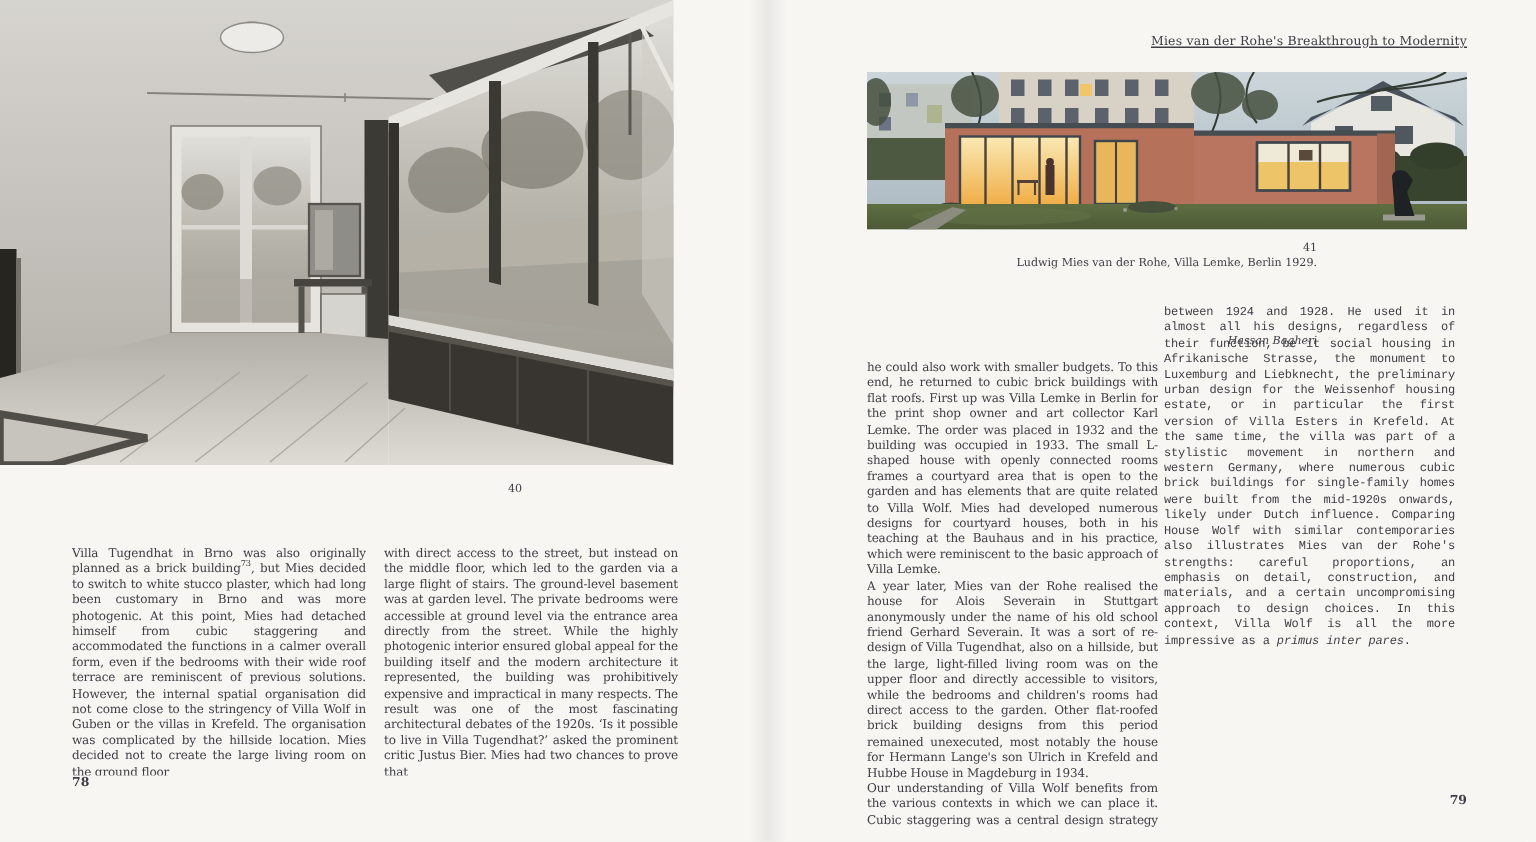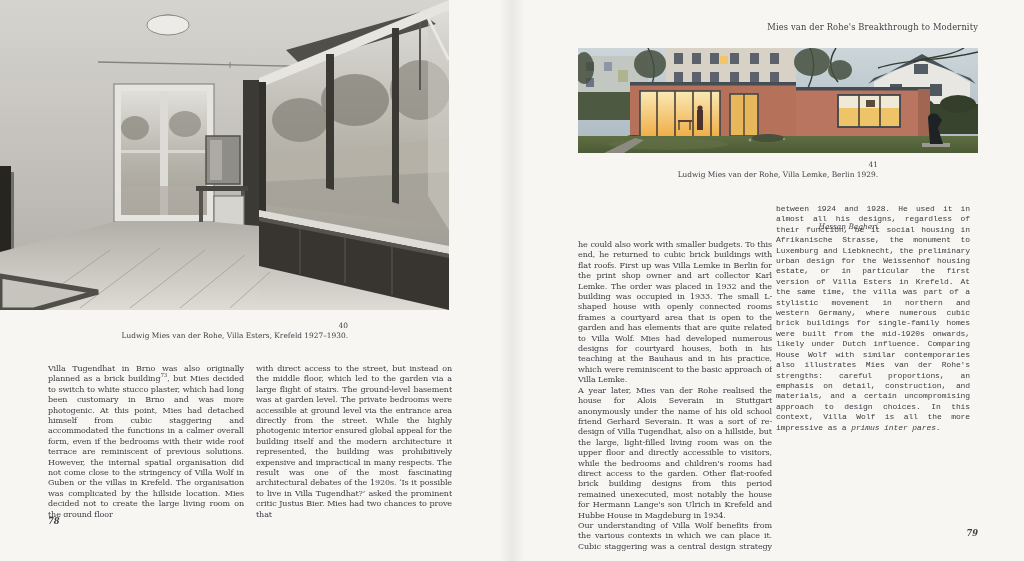--- a/index.html
+++ b/index.html
@@ -20,35 +20,35 @@
   }
   .page{position:absolute;top:0;height:561px;width:512px;}
   .page-left{left:0;padding-left:12px;}
   .page-right{left:512px;}
 
   .photo{position:absolute;display:block;}
   .photo svg{display:block;}
 
   .running-head{
     position:absolute;top:22px;right:46px;
-    font-size:8.3px;letter-spacing:.15px;color:#3d3d45;
+    font-size:8.3px;letter-spacing:.15px;color:#3d3d45;text-decoration:underline;
   }
   .caption{
     position:absolute;font-size:7.4px;line-height:9.8px;color:#3d3d45;text-align:right;
   }
   .caption .credit{font-style:italic;margin-top:42px;}
   .body-col{
     position:absolute;width:196px;
     font-size:8px;line-height:10.4px;letter-spacing:-0.1px;
     color:#3d3d45;text-align:justify;overflow:hidden;
   }
   .body-col p{margin:0;}
   .body-col sup{font-size:5.5px;line-height:0;}
   .pagenum{
-    position:absolute;font-size:8.3px;font-weight:bold;color:#3d3d45;font-style:italic;
+    position:absolute;font-size:8.3px;font-weight:bold;color:#3d3d45;
   }
 </style>
 </head>
 <body>
 
 <div class="spread">
 
   <div class="page page-left">
 
     <div class="photo" style="left:0;top:0;width:449px;height:310px;">
@@ -137,21 +137,20 @@
           <line x1="300" y1="225" x2="300" y2="274"></line>
           <line x1="345" y1="234" x2="345" y2="283"></line>
           <line x1="392" y1="243" x2="392" y2="295"></line>
         </g>
         <polygon points="259,217 449,254 449,258 259,221" fill="#57534d"></polygon>
       </svg>
     </div>
 
     <div class="caption" style="left:48px;top:321px;width:300px;">
       <div>40</div>
-      <div>Ludwig Mies van der Rohe, Villa Esters, Krefeld 1927–1930.</div>
     </div>
 
     <div class="body-col" style="left:48px;top:364px;height:153px;">
       <p><span>Villa Tugendhat in Brno was also originally planned as a brick building</span><sup>73</sup><span>, but Mies decided to switch to white stucco plaster, which had long been customary in Brno and was more photogenic. At this point, Mies had detached himself from cubic staggering and accommodated the functions in a calmer overall form, even if the bedrooms with their wide roof terrace are reminiscent of previous solutions. However, the internal spatial organisation did not come close to the stringency of Villa Wolf in Guben or the villas in Krefeld. The organisation was complicated by the hillside location. Mies decided not to create the large living room on the ground floor</span></p>
     </div>
     <div class="body-col" style="left:256px;top:364px;height:153px;">
       <p>with direct access to the street, but instead on the middle floor, which led to the garden via a large flight of stairs. The ground-level basement was at garden level. The private bedrooms were accessible at ground level via the entrance area directly from the street. While the highly photogenic interior ensured global appeal for the building itself and the modern architecture it represented, the building was prohibitively expensive and impractical in many respects. The result was one of the most fascinating architectural debates of the 1920s. ‘Is it possible to live in Villa Tugendhat?’ asked the prominent critic Justus Bier. Mies had two chances to prove that</p>
     </div>
 
     <div class="pagenum" style="left:48px;top:516px;">78</div>

